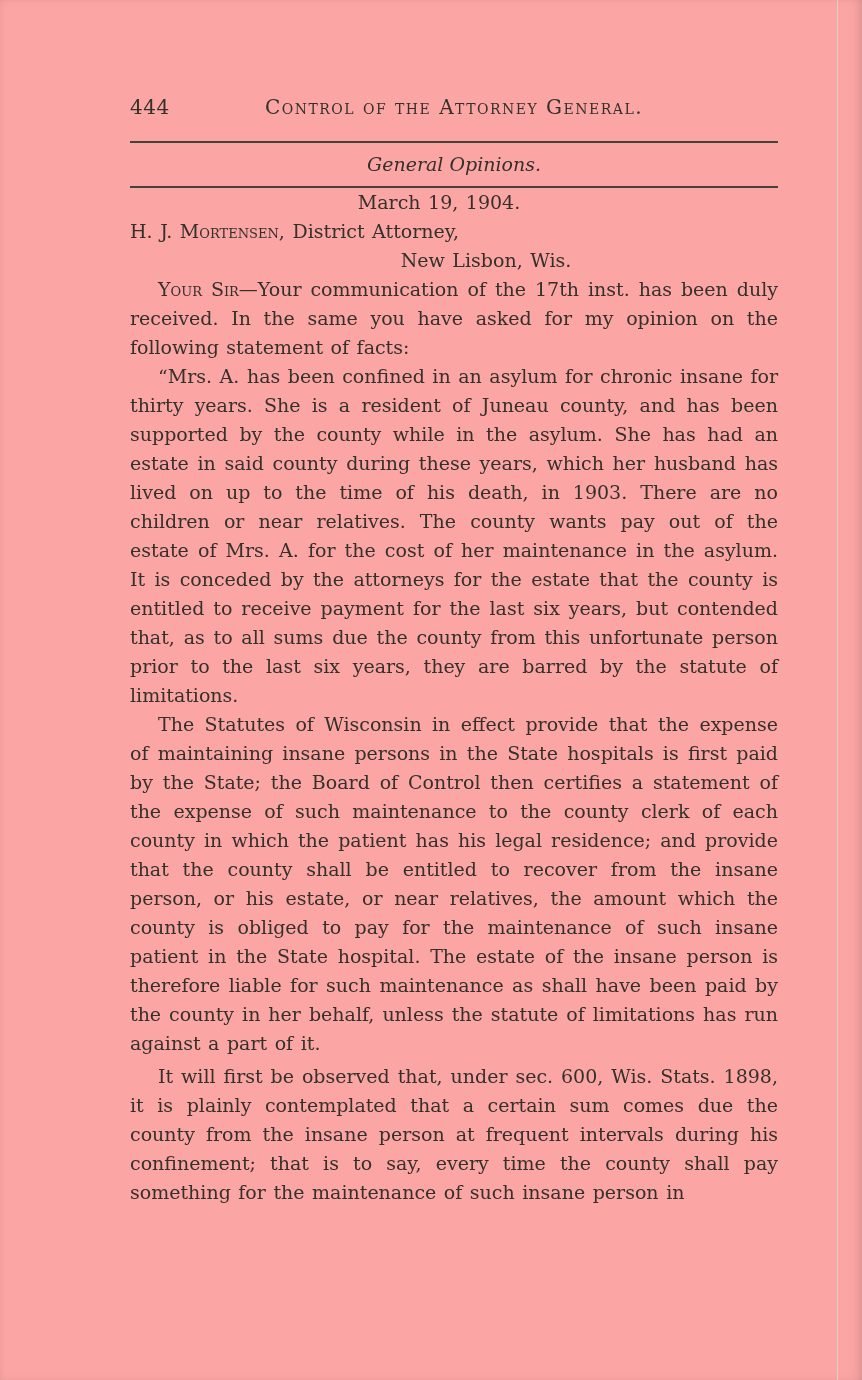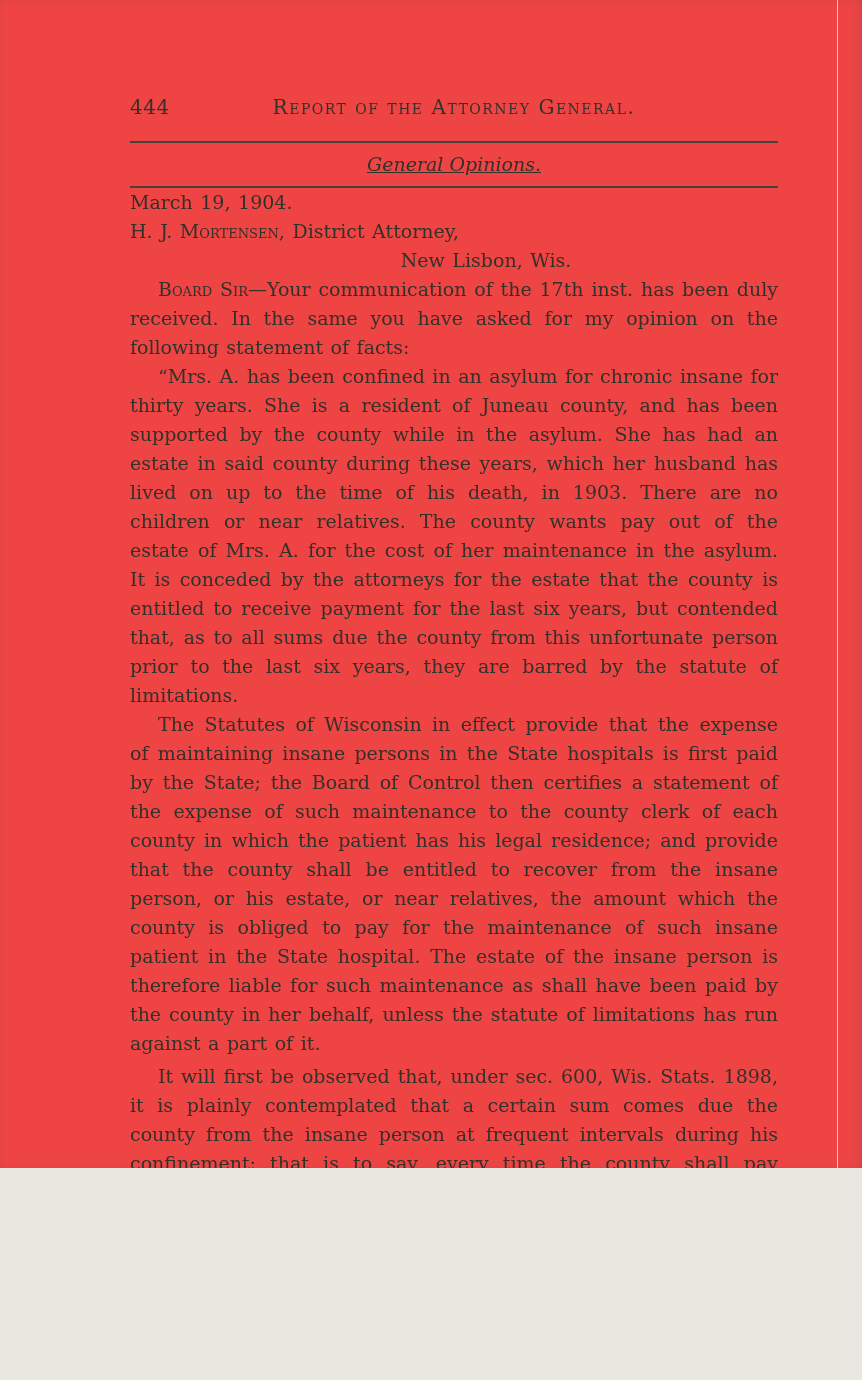--- a/index.html
+++ b/index.html
@@ -4,22 +4,22 @@
 <style>
   html, body {
     margin: 0;
     padding: 0;
     background: #e9e7e0;
     font-family: "DejaVu Serif", "Liberation Serif", serif;
   }
   .page {
     position: relative;
     width: 862px;
-    height: 1168px;
-    background: #ef4444;
+    height: 1380px;
+    background: #fca5a5;
     color: #34312a;
     overflow: hidden;
     box-shadow: inset -6px 0 14px -8px rgba(90,85,70,0.45), inset 4px 0 10px -8px rgba(90,85,70,0.35);
   }
   .page-edge {
     position: absolute;
     top: 0;
     left: 837px;
     width: 1px;
     height: 100%;
@@ -51,34 +51,33 @@
     margin: 0;
   }
   .rule-top { margin-top: 22px; }
   .rule-bottom { margin-top: 9px; }
   .section-title {
     margin-top: 8px;
     text-align: center;
     font-style: italic;
     font-size: 19px;
     line-height: 26px;
-    text-decoration: underline;
   }
   .body-text {
     font-size: 19px;
     line-height: 29px;
     text-align: justify;
     word-spacing: 1.5px;
   }
   .body-text p { margin: 0; }
   .indent { text-indent: 28px; }
   .headnote { margin-top: 26px; }
   .date-line {
     margin-top: 10px;
-    text-align: left;
+    text-align: center;
     padding-right: 30px;
     text-indent: 0;
   }
   .addressee { margin-top: 1px; text-align: left; }
   .addressee-loc { padding-left: 64px; text-align: center; }
   .quoted {
     margin-top: 6px;
     margin-left: 26px;
   }
   .para { margin-top: 20px; }
@@ -88,39 +87,39 @@
 </head>
 <body>
 
 <div class="page">
   <div class="page-edge"></div>
 
   <div class="content">
 
     <header class="running-head smallcaps">
       <span class="page-num">444</span>
-      <span class="running-title">Report of the Attorney General.</span>
+      <span class="running-title">Control of the Attorney General.</span>
     </header>
 
     <hr class="rule rule-top">
 
     <div class="section-title">General Opinions.</div>
 
     <hr class="rule rule-bottom">
 
     <main class="body-text">
 
 
       <p class="date-line">March 19, 1904.</p>
 
       <p class="addressee"><span class="smallcaps">H. J. Mortensen</span><span>, District Attorney,</span></p>
 
       <p class="addressee-loc">New Lisbon, Wis.</p>
 
-      <p class="indent"><span class="smallcaps">Board Sir</span><span>—Your communication of the 17th inst. has been duly received. In the same you have asked for my opinion on the following statement of facts:</span></p>
+      <p class="indent"><span class="smallcaps">Your Sir</span><span>—Your communication of the 17th inst. has been duly received. In the same you have asked for my opinion on the following statement of facts:</span></p>
 
       <p class="quoted indent">“Mrs. A. has been confined in an asylum for chronic insane for thirty years. She is a resident of Juneau county, and has been supported by the county while in the asylum. She has had an estate in said county during these years, which her husband has lived on up to the time of his death, in 1903. There are no children or near relatives. The county wants pay out of the estate of Mrs. A. for the cost of her maintenance in the asylum. It is conceded by the attorneys for the estate that the county is entitled to receive payment for the last six years, but contended that, as to all sums due the county from this unfortunate person prior to the last six years, they are barred by the statute of limitations.</p>
 
       <p class="indent para">The Statutes of Wisconsin in effect provide that the expense of maintaining insane persons in the State hospitals is first paid by the State; the Board of Control then certifies a statement of the expense of such maintenance to the county clerk of each county in which the patient has his legal residence; and provide that the county shall be entitled to recover from the insane person, or his estate, or near relatives, the amount which the county is obliged to pay for the maintenance of such insane patient in the State hospital. The estate of the insane person is therefore liable for such maintenance as shall have been paid by the county in her behalf, unless the statute of limitations has run against a part of it.</p>
 
       <p class="indent para">It will first be observed that, under sec. 600, Wis. Stats. 1898, it is plainly contemplated that a certain sum comes due the county from the insane person at frequent intervals during his confinement; that is to say, every time the county shall pay something for the maintenance of such insane person in</p>
 
     </main>
   </div>
 </div>

